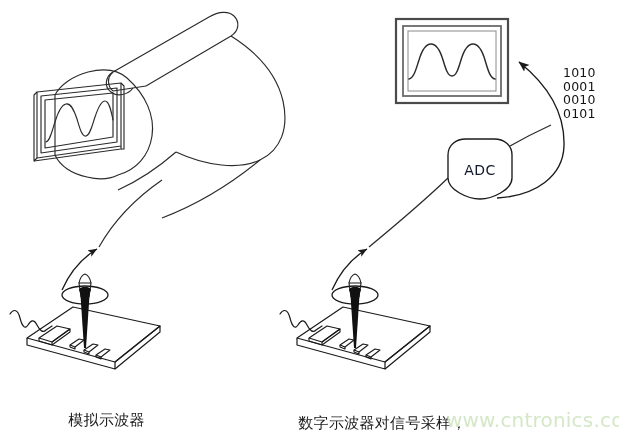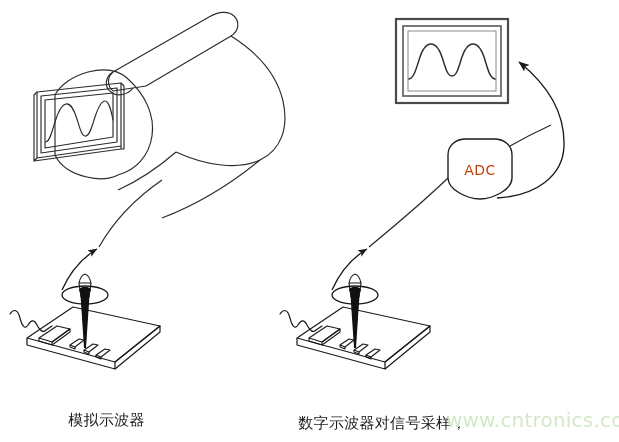--- a/index.html
+++ b/index.html
@@ -51,21 +51,21 @@
     line-height: 13.5px;
     letter-spacing: 0.2px;
     white-space: pre;
   }
   #adc-label {
     position: absolute;
     left: 453px;
     top: 162px;
     width: 54px;
     text-align: center;
-    color: #c2410c;
+    color: #0f172a;
     font-family: "DejaVu Sans", "Liberation Sans", sans-serif;
     font-size: 14px;
     letter-spacing: 0.5px;
   }
   #watermark {
     position: absolute;
     left: 446px;
     top: 408px;
     color: #d4e8c8;
     font-family: "DejaVu Sans", "Liberation Sans", sans-serif;
@@ -243,20 +243,24 @@
                C456,76 458,70 461,60
                C464,50 468,44 473,44
                C478,44 482,50 485,60
                C488,70 490,78 495,79"></path>
     </g>
 
   </svg>
 
   <div id="adc-label">ADC</div>
 
+  <div id="binary">1010
+0001
+0010
+0101</div>
 
   <div id="cap-left" class="cap">
     <span>模拟示波器</span>
     
   </div>
 
   <div id="cap-right" class="cap">
     <span>数字示波器对信号采样，</span>
     
   </div>

